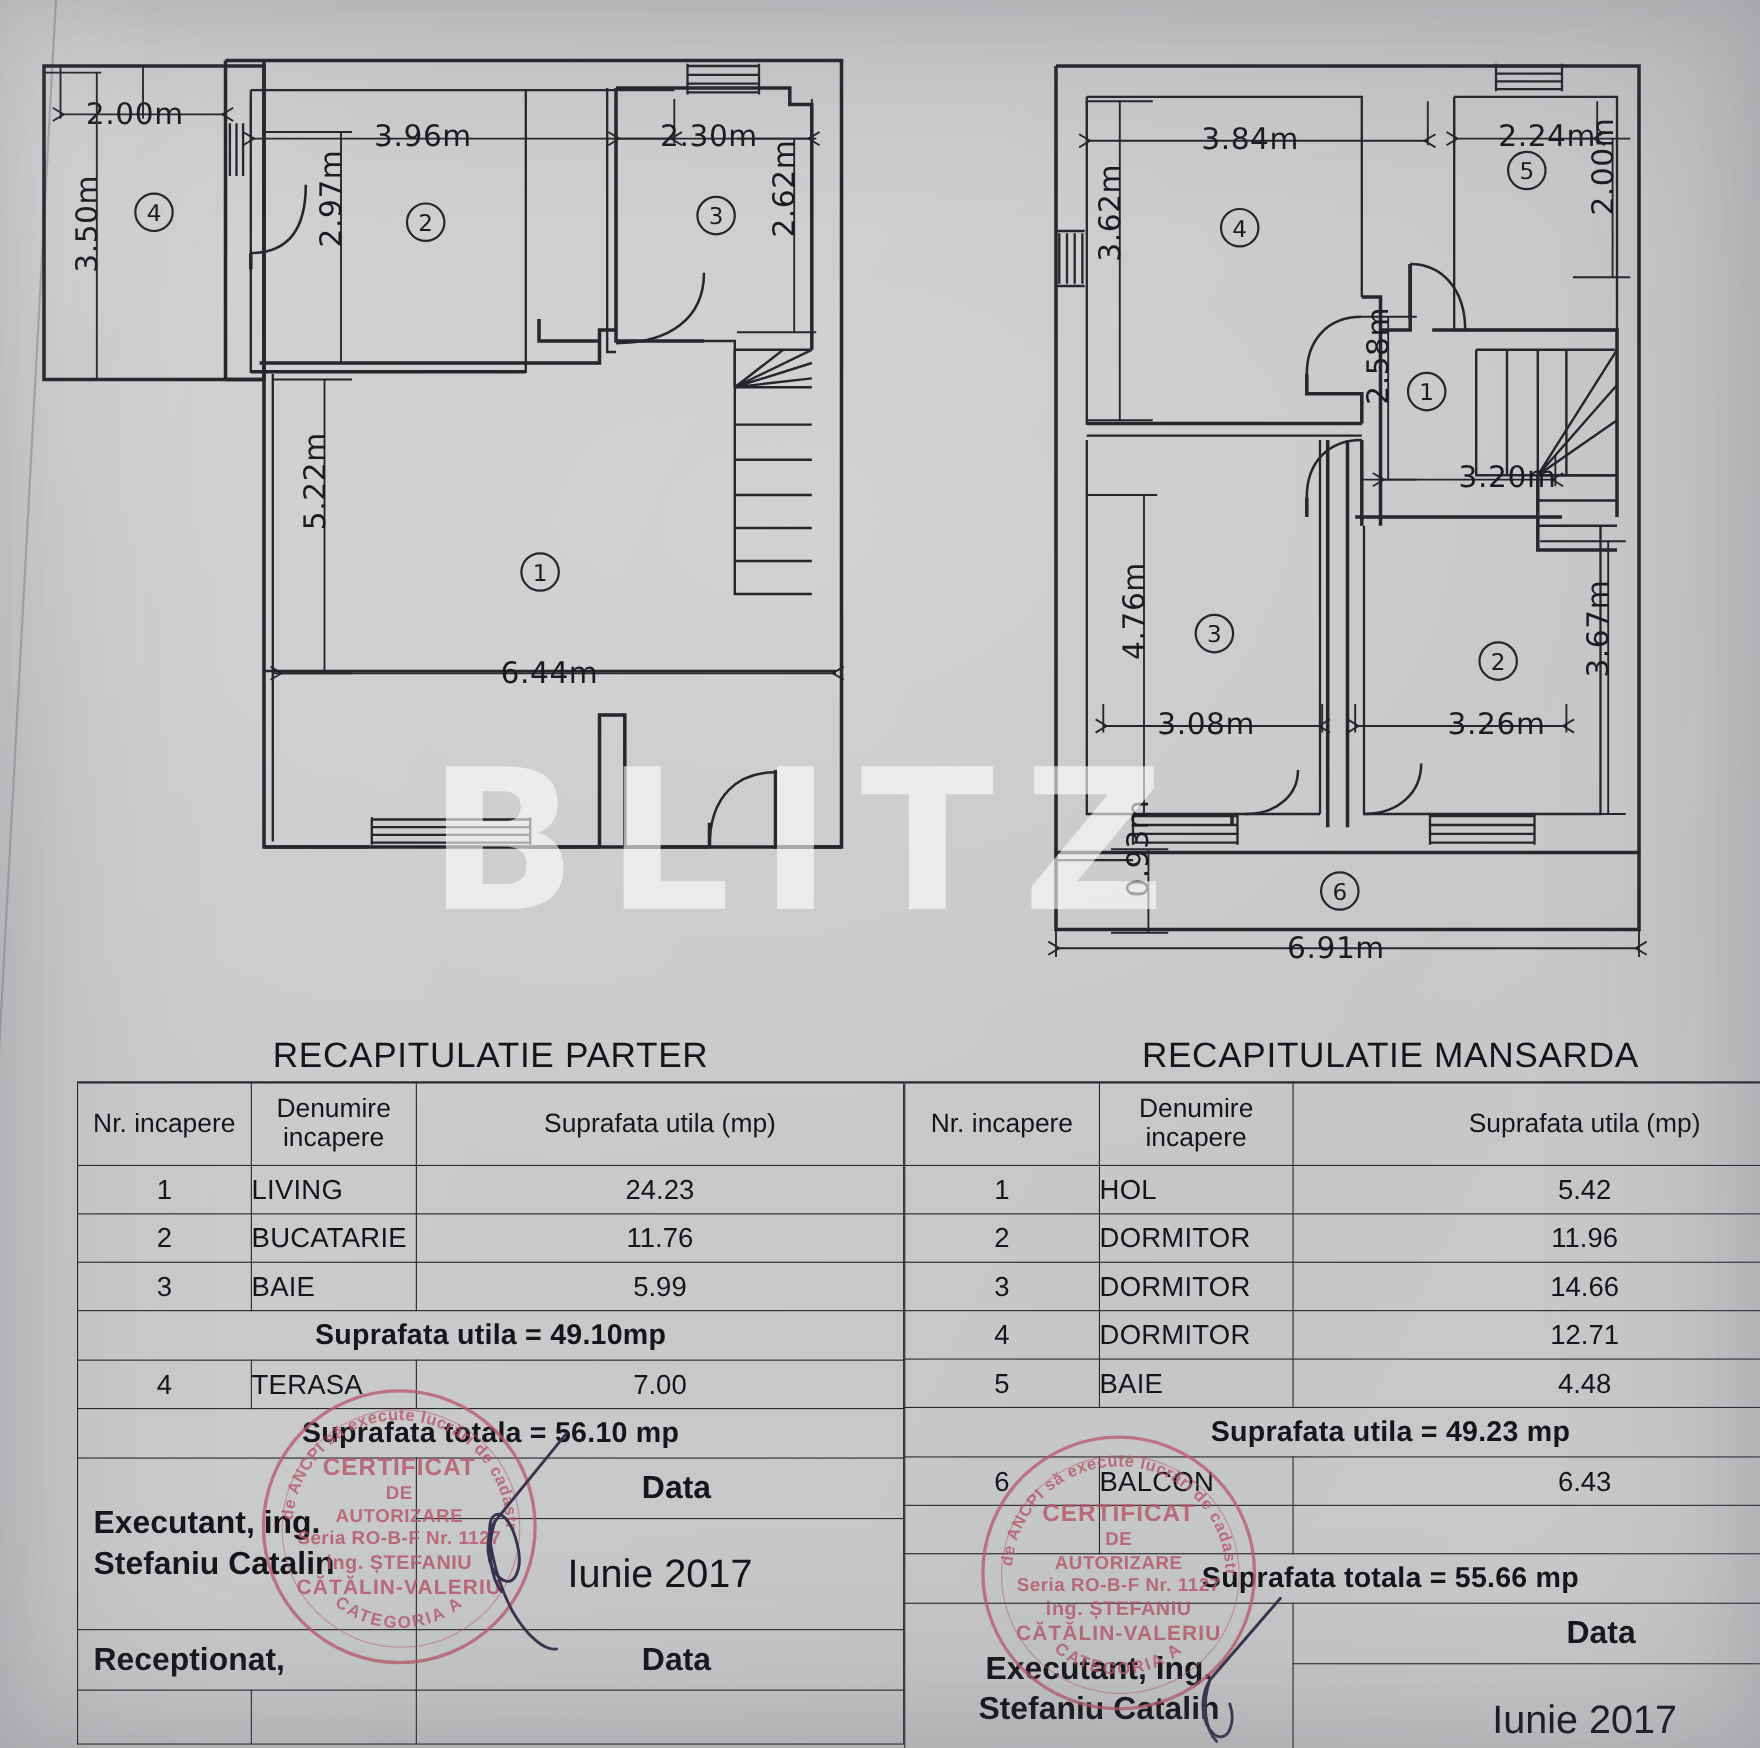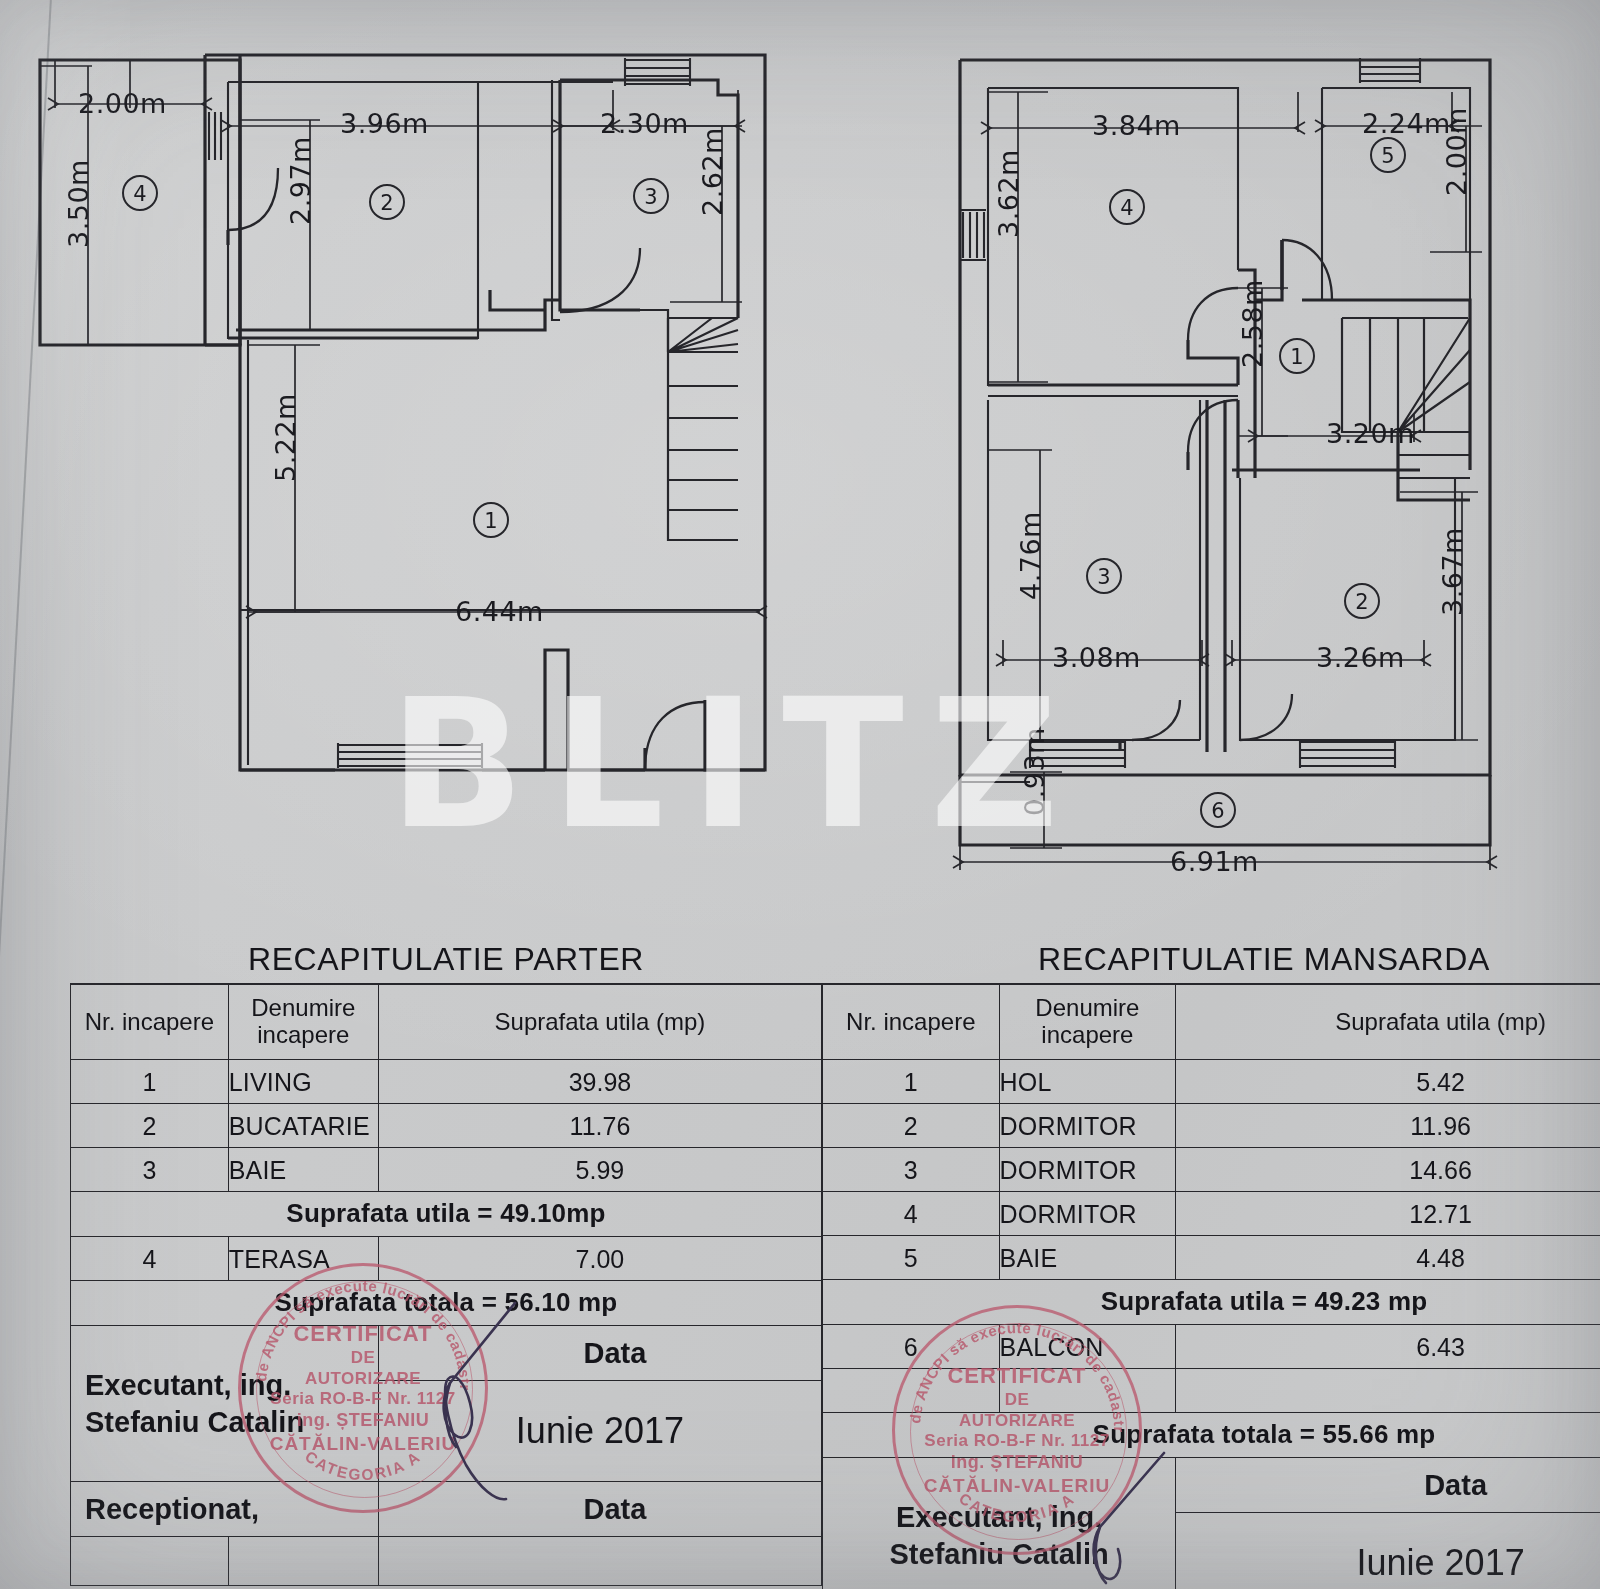--- a/index.html
+++ b/index.html
@@ -465,21 +465,21 @@
           <td class="hdr">Nr. incapere</td>
           <td class="hdr">
             <span>Denumire</span><br>
             <span>incapere</span>
           </td>
           <td class="hdr">Suprafata utila (mp)</td>
         </tr>
         <tr>
           <td>1</td>
           <td class="nm">LIVING</td>
-          <td>39.98</td>
+          <td>24.23</td>
         </tr>
         <tr>
           <td>2</td>
           <td class="nm">BUCATARIE</td>
           <td>11.76</td>
         </tr>
         <tr>
           <td>3</td>
           <td class="nm">BAIE</td>
           <td>5.99</td>

